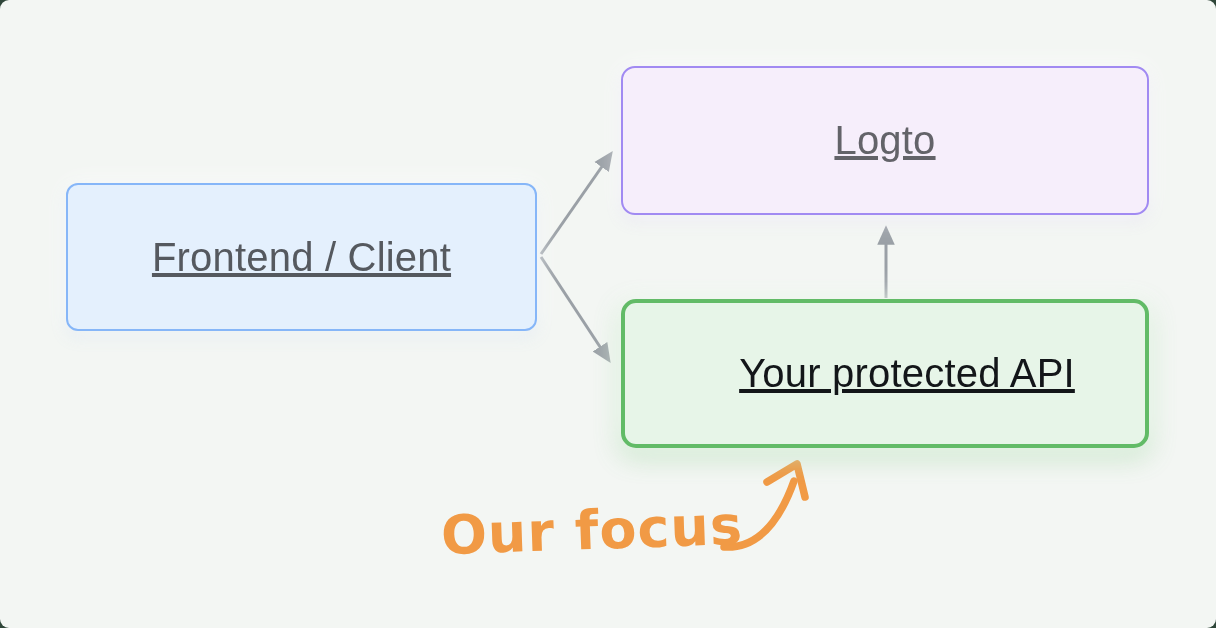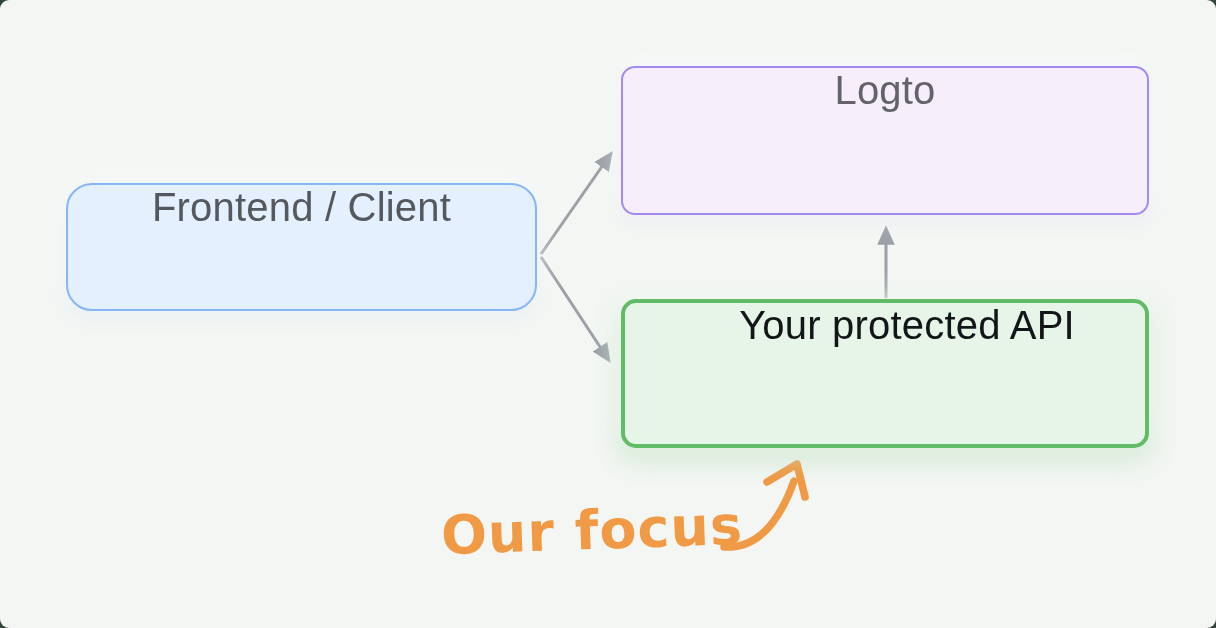--- a/index.html
+++ b/index.html
@@ -22,34 +22,36 @@
   .edges-svg {
     position: absolute;
     left: 0; top: 0;
     width: 1216px;
     height: 628px;
     pointer-events: none;
   }
   .node {
     position: absolute;
     display: flex;
+    align-items: center;
     justify-content: center;
     border-style: solid;
     box-sizing: border-box;
+    text-decoration: underline;
   }
   .node-label {
     font-size: 40px;
     letter-spacing: 0.2px;
     white-space: nowrap;
   }
   .node-frontend {
     left: 66px; top: 183px;
-    width: 471px; height: 128px;
+    width: 471px; height: 148px;
     border-width: 2.5px;
-    border-radius: 26px;
+    border-radius: 12px;
     box-shadow: 0 0 26px rgba(255,255,255,0.85), 0 6px 16px rgba(140,170,210,0.18);
   }
   .node-logto {
     left: 621px; top: 66px;
     width: 528px; height: 149px;
     border-width: 2.5px;
     border-radius: 14px;
     box-shadow: 0 0 26px rgba(255,255,255,0.85), 0 6px 16px rgba(160,140,220,0.16);
   }
   .node-api {

